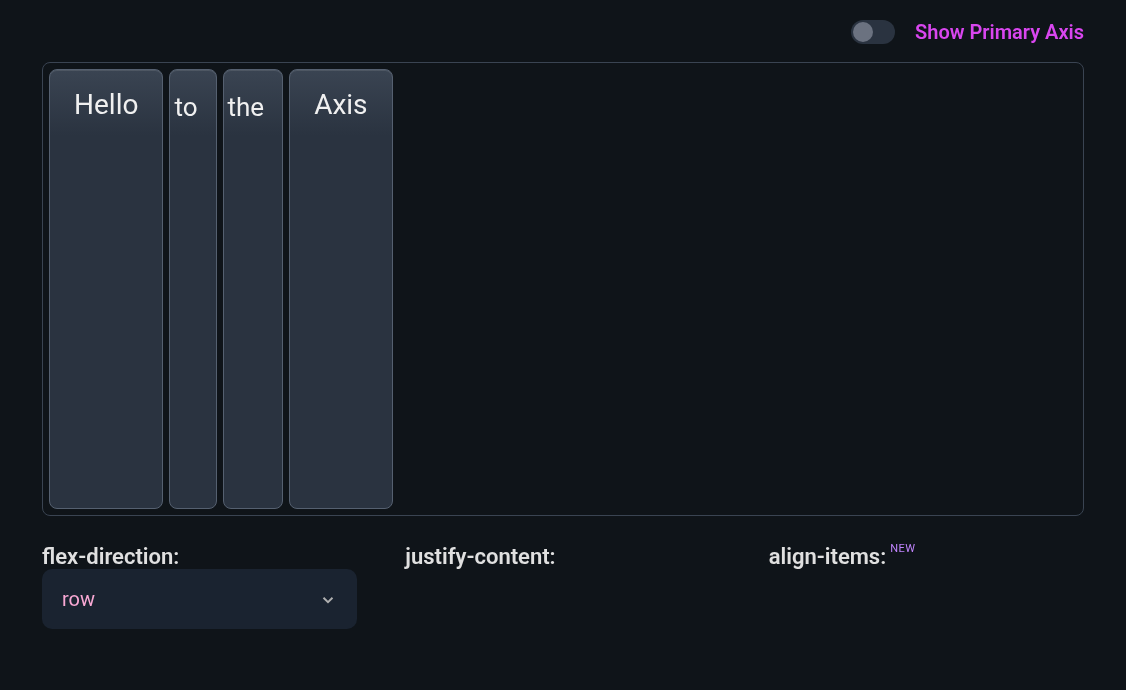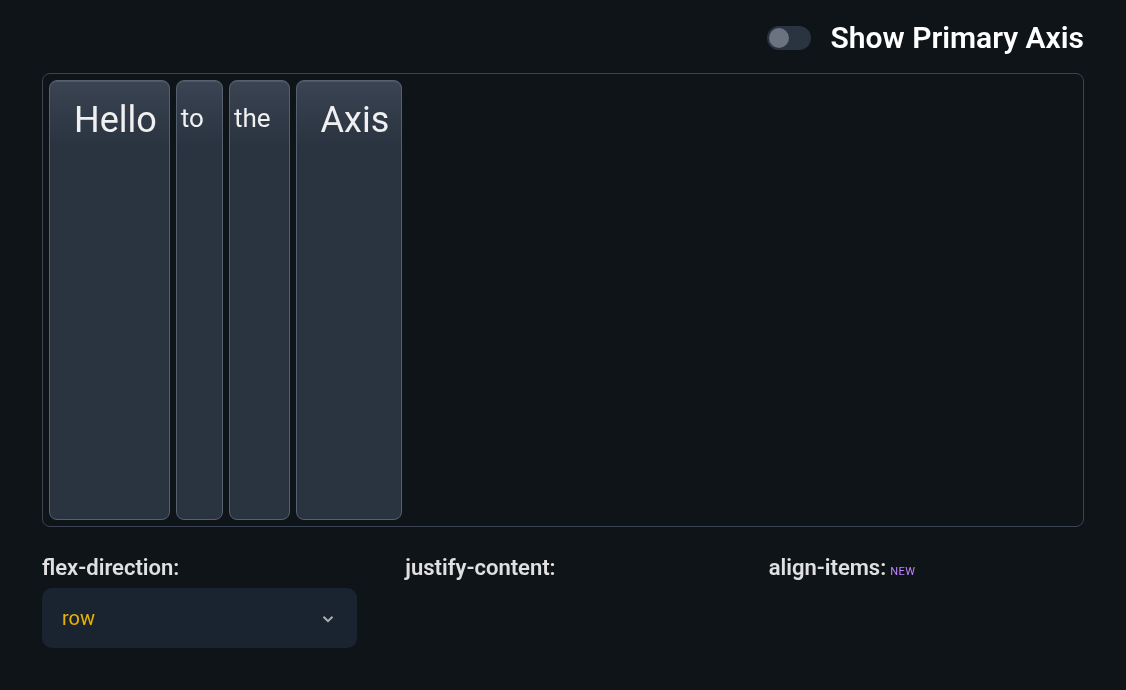--- a/index.html
+++ b/index.html
@@ -39,44 +39,44 @@
       position: absolute;
       left: 2px;
       top: 2px;
       width: 20px;
       height: 20px;
       background: #6b7280;
       border-radius: 50%;
     }
     
     .toggle-label {
-      font-size: 30px;
+      font-size: 20px;
       font-weight: 600;
-      color: #ffffff;
+      color: #d946ef;
     }
     
     .demo-container {
       width: 100%;
       height: 454px;
       border: 1px solid #3a4452;
       border-radius: 8px;
       padding: 6px;
       display: flex;
       flex-direction: row;
       justify-content: flex-start;
       align-items: stretch;
       gap: 6px;
     }
     
     .flex-item {
       background: linear-gradient(180deg, #3a4452 0%, #2a3340 15%, #2a3340 100%);
       border: 1px solid #556070;
       border-radius: 8px;
-      padding: 18px 12px 18px 24px;
-      font-size: 36px;
+      padding: 18px 24px 18px 24px;
+      font-size: 28px;
       color: #f0f0f0;
       box-shadow: inset 0 1px 0 rgba(255,255,255,0.1);
       display: flex;
       align-items: flex-start;
       justify-content: center;
     }
     
     .flex-item.small {
       font-size: 26px;
       padding: 22px 18px 18px 4px;
@@ -89,43 +89,43 @@
     }
     
     .control-group {
       flex: 1;
     }
     
     .control-label {
       font-size: 22px;
       font-weight: 600;
       color: #e0e0e0;
-      margin-bottom: 8px;
+      margin-bottom: 0;
       display: flex;
-      align-items: flex-end;
+      align-items: flex-start;
       gap: 4px;
     }
     
     .badge-new {
       font-size: 11px;
       font-weight: 400;
       color: #c084fc;
       letter-spacing: 0.5px;
       position: relative;
       top: -2px;
     }
     
     .select {
       width: 100%;
       background: #1a2330;
       border: none;
       border-radius: 10px;
       padding: 18px 20px;
       font-size: 20px;
-      color: #eab308;
+      color: #f9a8d4;
       display: flex;
       justify-content: space-between;
       align-items: center;
       cursor: pointer;
     }
     
     .chevron {
       width: 18px;
       height: 18px;
     }

